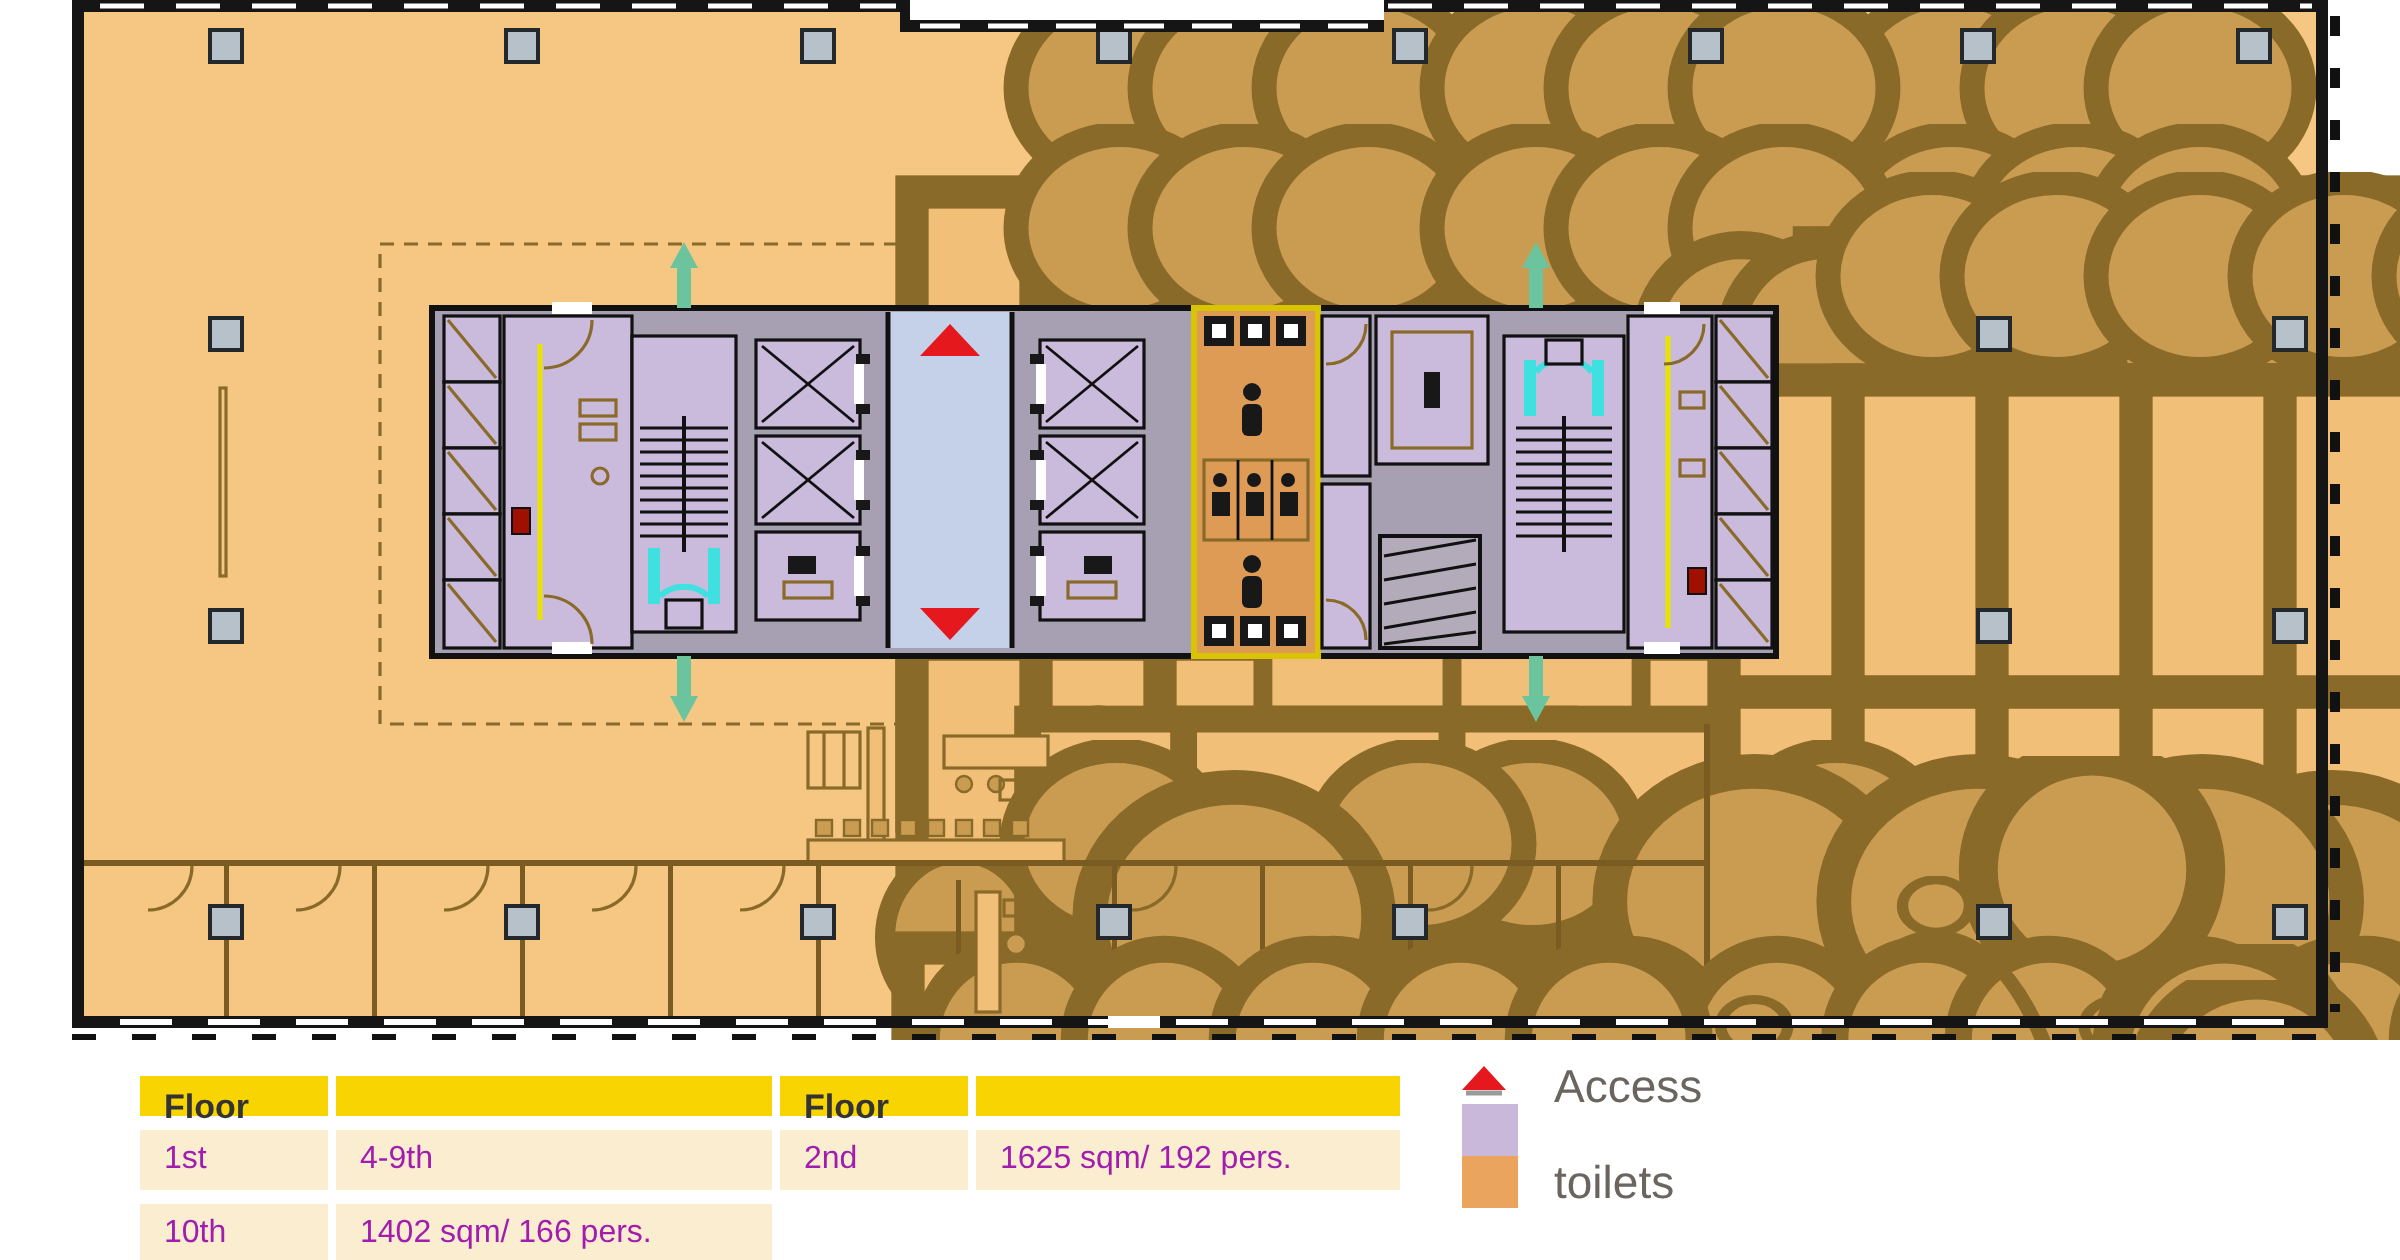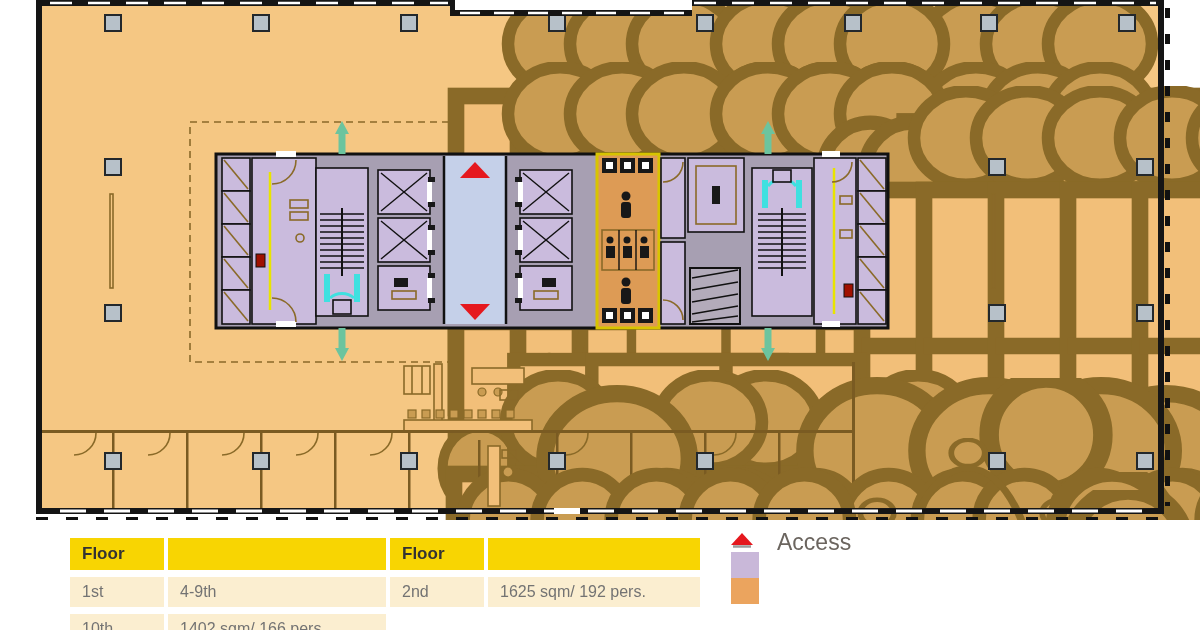--- a/index.html
+++ b/index.html
@@ -24,24 +24,24 @@
   .deskn{stroke:var(--desk_line,#8a6a28);stroke-width:1.6;fill:none;}
   .chair{fill:var(--chair_fill,#c99c52);stroke:var(--desk_line,#8a6a28);stroke-width:1.2;}
   .blk{fill:#181818;}
   .thin{stroke:#111;stroke-width:1.4;}
   .dash{stroke:var(--zone_dash,#8a6a2a);stroke-width:1.6;fill:none;stroke-dasharray:7 5;}
   .part{fill:#7a5b22;}
   
   #floor-table{position:absolute;left:70px;top:538px;width:628px;
     display:grid;grid-template-columns:94px 218px 94px 212px;grid-auto-rows:auto;
     column-gap:4px;row-gap:7px;}
-  #floor-table .hcell{background:var(--table_header,#f8d502);height:32px;line-height:32px;
+  #floor-table .hcell{background:var(--table_header,#f8d502);height:20px;line-height:32px;
     font-weight:bold;font-size:17px;color:#333;padding-left:12px;box-sizing:border-box;}
   #floor-table .cell{background:var(--table_row,#fbeed0);height:30px;line-height:30px;
-    font-size:16px;color:#737373;padding-left:12px;box-sizing:border-box;}
+    font-size:16px;color:#a21caf;padding-left:12px;box-sizing:border-box;}
   #legend{position:absolute;left:727px;top:528px;width:320px;}
   .lg-row{display:grid;grid-template-columns:46px auto;align-items:center;}
   .lg-row .sw{width:28px;height:26px;margin-left:4px;}
   .lg-row .lbl{font-size:23px;color:var(--legend_text,#6b655f);line-height:22px;padding-left:4px;}
   .lg-access{height:24px;}
 </style>
 </head>
 <body>
 
 <div id="stage">
@@ -539,16 +539,17 @@
         <polygon points="4,17 26,17 15,5" fill="#e5181e"></polygon>
       </svg>
     </span>
     <span class="lbl">Access</span>
   </div>
   <div class="lg-row">
     <span class="sw" style="background-color: rgb(201, 184, 217);"></span>
   </div>
   <div class="lg-row">
     <span class="sw" style="background-color: rgb(235, 164, 94);"></span>
+    <span class="lbl">toilets</span>
   </div>
 </div>
 
 </div>
 
 </body></html>

